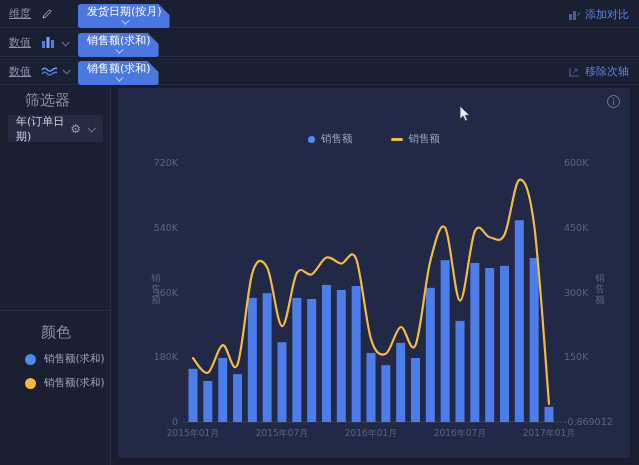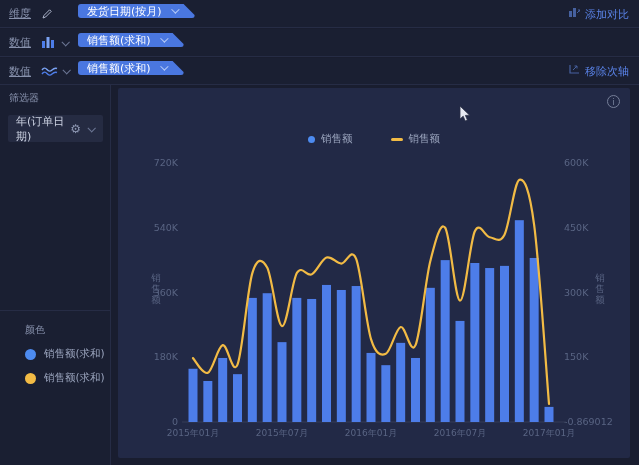--- a/index.html
+++ b/index.html
@@ -6,31 +6,31 @@
   *{box-sizing:border-box;font-family:"DejaVu Sans","Liberation Sans",sans-serif;}
   #app{position:relative;width:639px;height:465px;background:#191d2f;overflow:hidden;}
 
   
   .cfg-row{position:absolute;left:0;width:639px;height:28px;display:flex;align-items:center;
            border-bottom:1px solid #262c45;background:#1a1f32;}
   .cfg-label{color:#8892ad;font-size:11px;margin-left:9px;text-decoration:underline;}
   .cfg-icon{margin-left:10px;display:flex;align-items:center;}
   .chev{width:6px;height:6px;border-right:1.5px solid #6b7694;border-bottom:1.5px solid #6b7694;
         transform:rotate(45deg) translateY(-1px);display:inline-block;margin-left:5px;}
-  .pill{position:absolute;left:78px;height:14px;display:inline-flex;align-items:center;
+  .pill{position:absolute;left:78px;height:24px;display:inline-flex;align-items:center;
         background:#4a77e0;color:#fff;font-size:11px;padding:0 8px 0 9px;border-radius:3px;
-        clip-path:polygon(0 0,calc(100% - 11px) 0,100% 11px,100% 100%,0 100%);cursor:pointer;}
+        clip-path:polygon(0 0,calc(100% - 11px) 0,100% 11px,100% 100%,0 100%);cursor:pointer;flex-direction:column;}
   .pill .pill-chev{width:6px;height:6px;border-right:1.5px solid #b9ccf7;border-bottom:1.5px solid #b9ccf7;
         transform:rotate(45deg) translateY(-2px);margin-left:9px;margin-right:10px;}
-  .toplink{position:absolute;display:flex;align-items:flex-start;gap:5px;color:#5a83e8;font-size:11px;cursor:pointer;}
+  .toplink{position:absolute;display:flex;align-items:center;gap:5px;color:#5a83e8;font-size:11px;cursor:pointer;}
 
   
   #sidebar{position:absolute;left:0;top:85px;width:111px;height:380px;background:#1a1f32;
            border-right:1px solid #262c45;}
-  .side-label{color:#8892ad;font-size:10px;margin:10px 0 0 9px;}
+  .side-label{color:#8892ad;font-size:15px;margin:10px 0 0 25px;}
   #filter-widget{position:absolute;left:8px;top:22px;width:95px;height:27px;background:#252b42;
            border-radius:2px;display:flex;align-items:center;cursor:pointer;}
   #filter-widget .fv{color:#ccd2e2;font-size:11px;margin-left:8px;flex:1;}
   .gear{color:#8d97b2;font-size:12px;margin-right:2px;}
   #color-divider{position:absolute;left:0;top:225px;width:100%;border-top:1px solid #262c45;}
   .color-item{display:flex;align-items:center;gap:8px;margin:10px 0 0 9px;}
   .color-dot{width:11px;height:11px;border-radius:50%;}
   .color-item span.cl{color:#9aa4bd;font-size:10.5px;}
 
   

